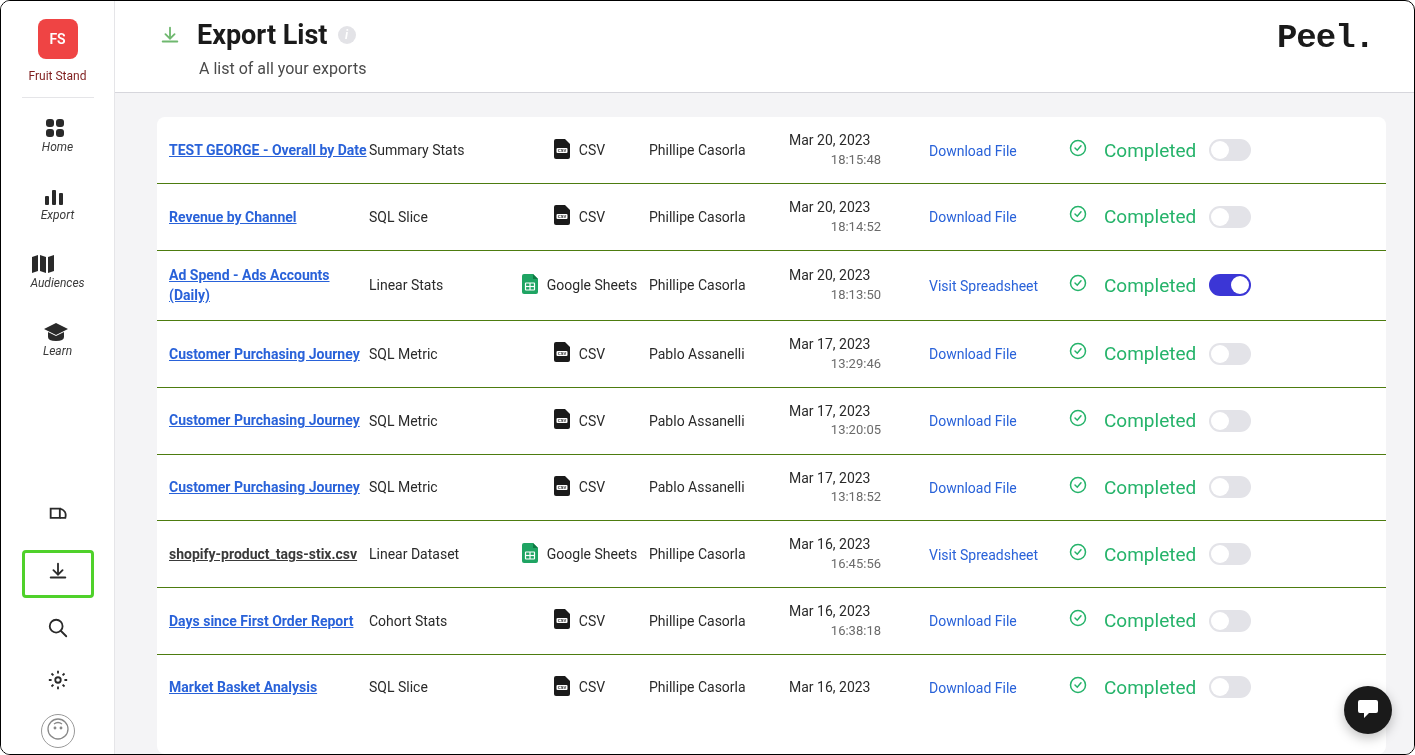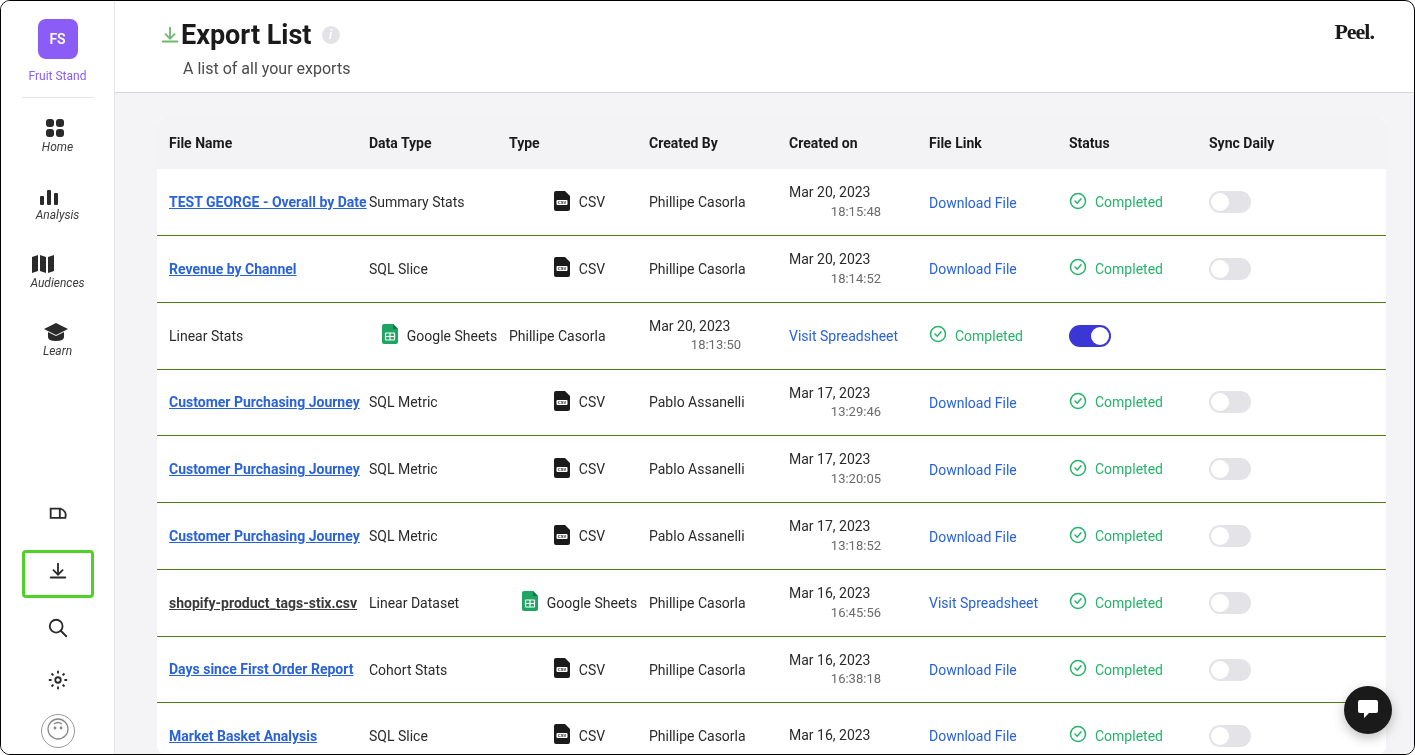--- a/index.html
+++ b/index.html
@@ -21,27 +21,27 @@
       border-right: 1px solid #e5e5e8;
       display: flex;
       flex-direction: column;
       align-items: center;
       padding-top: 18px;
       background: #fff;
       flex-shrink: 0;
     }
     .org-badge {
       width: 40px; height: 40px;
-      background: #8b5cf6;
+      background: #ef4444;
       border-radius: 8px;
       display: flex; align-items: center; justify-content: center;
       color: #fff; font-weight: 600; font-size: 14px;
       margin-bottom: 10px;
     }
-    .org-name { font-size: 12px; color: #8b5cf6; margin-bottom: 14px; }
+    .org-name { font-size: 12px; color: #7f1d1d; margin-bottom: 14px; }
     .sidebar hr { width: 72px; border: none; border-top: 1px solid #e5e5e8; margin-bottom: 18px; }
     .nav-item {
       display: flex; flex-direction: column; align-items: flex-start;
       gap: 0; margin-bottom: 30px; cursor: pointer;
       color: #3a3a3a; font-size: 12px; font-style: italic;
     }
     .nav-icon { width: 26px; height: 24px; display:flex; align-items:center; justify-content:center; }
     .sidebar-lower {
       margin-top: auto;
       width: 100%;
@@ -62,31 +62,31 @@
       width: 34px; height: 34px; border:1px solid #999; border-radius:50%;
       display:flex; align-items:center; justify-content:center;
     }
     
     .main { flex:1; display:flex; flex-direction:column; min-width:0; }
     .header {
       display:flex; align-items:flex-start; justify-content:space-between;
       padding: 18px 40px 14px 44px;
       border-bottom: 1px solid #d6d6dc;
     }
-    .header-left { display:flex; align-items:flex-start; }
+    .header-left { display:flex; align-items:flex-start; gap:16px; }
     .header-download-icon { margin-top:6px; }
     .title-row { display:flex; align-items:center; gap:10px; }
     .page-title { font-size: 27px; font-weight: 700; color:#1a1a1a; }
     .info-badge {
       width:18px; height:18px; border-radius:50%; background:#e3e3e7;
       display:flex; align-items:center; justify-content:center;
       color:#fff; font-size:12px; font-weight:700; font-style:italic;
     }
     .page-subtitle { font-size:16px; color:#4a4a4a; margin-top:8px; margin-left:2px; }
-    .brand { font-family: Liberation Serif, serif; font-size:22px; font-weight:700; letter-spacing:-1px; }
+    .brand { font-family: Liberation Mono, monospace; font-size:34px; font-weight:700; letter-spacing:-1px; }
     
     .content { background:#f4f4f6; flex:1; padding: 24px 28px 0 42px; overflow:hidden; }
     .card { background:#fff; border-radius:8px; height: 100%; overflow:hidden; position:relative; }
     .thead {
       background:#f3f3f5;
       display:grid;
       grid-template-columns: 200px 140px 140px 140px 140px 140px 140px 120px;
       padding: 18px 0 18px 12px;
       border-top-left-radius:8px; border-top-right-radius:8px;
     }
@@ -101,21 +101,21 @@
       min-height: 66px;
     }
     .row:first-child { border-top: none; }
     .filelink { color:#2962d9; text-decoration: underline; font-size:14px; line-height:1.4; cursor:pointer;font-weight:bold; }
     .filelink.muted { color:#3a3a3a; }
     .cell { font-size:14px; color:#2a2a2a; }
     .type-cell { display:flex; align-items:center; gap:8px;justify-content:center; }
     .created-cell { line-height:1.4; }
     .created-time { font-size:13px; color:#6a6a6a; display:block; text-align:right; padding-right:48px; }
     .link-action { color:#2962d9; font-size:14px; cursor:pointer; }
-    .status-cell { display:flex; align-items:center; gap:8px; color:#25b36a; font-size:14px; }
+    .status-cell { display:flex; align-items:center; gap:17px; color:#25b36a; font-size:19px; }
     .toggle {
       width:42px; height:22px; border-radius:12px; background:#e3e3e8; position:relative; cursor:pointer;
     }
     .toggle::after {
       content:""; position:absolute; width:18px; height:18px; background:#fff; border-radius:50%;
       top:2px; left:2px; transition: left .15s;
     }
     .toggle.on { background:#3b36d6; }
     .toggle.on::after { left:22px; }
     
@@ -151,21 +151,21 @@
     <div class="nav-item">
       <span class="nav-icon">
         <svg width="24" height="24" viewBox="0 0 24 24">
             <g fill="#2a2a2a">
               <rect x="3" y="12" width="4" height="9" rx="1"></rect>
               <rect x="10" y="6" width="4" height="15" rx="1"></rect>
               <rect x="17" y="9" width="4" height="12" rx="1"></rect>
             </g>
           </svg>
       </span>
-      <span>Analysis</span>
+      <span>Export</span>
     </div>
     <div class="nav-item">
       <span class="nav-icon">
         <svg width="26" height="24" viewBox="0 0 26 24">
             <g fill="#2a2a2a">
               <path d="M2 5 L8 3 L8 19 L2 21 Z"></path>
               <path d="M10 3 L16 5 L16 21 L10 19 Z"></path>
               <path d="M18 5 L24 3 L24 19 L18 21 Z"></path>
             </g>
           </svg>
@@ -247,30 +247,20 @@
             <span class="info-badge">i</span>
           </div>
           <div class="page-subtitle">A list of all your exports</div>
         </div>
       </div>
       <div class="brand">Peel.</div>
     </div>
 
     <div class="content">
       <div class="card">
-        <div class="thead">
-          <div class="th">File Name</div>
-          <div class="th">Data Type</div>
-          <div class="th">Type</div>
-          <div class="th">Created By</div>
-          <div class="th">Created on</div>
-          <div class="th">File Link</div>
-          <div class="th">Status</div>
-          <div class="th">Sync Daily</div>
-        </div>
         <div class="tbody" id="tbody">
             <div class="row">
               <div><a class="filelink">TEST GEORGE - Overall by Date</a></div>
               <div class="cell">Summary Stats</div>
               <div class="type-cell cell">
                 <span><svg width="18" height="20" viewBox="0 0 18 20">
                     <path fill="#1a1a1a" d="M3 0 H12 L17 5 V18 Q17 20 15 20 H3 Q1 20 1 18 V2 Q1 0 3 0 Z"></path>
                     <rect x="3.5" y="9" width="11" height="5" rx="1" fill="#fff"></rect>
                     <text x="9" y="13" font-size="4.2" font-family="Arial" fill="#1a1a1a" text-anchor="middle" font-weight="700">CSV</text>
                   </svg></span>
@@ -309,20 +299,21 @@
                     <circle cx="12" cy="12" r="10"></circle>
                     <path d="M8 12 L11 15 L16 9"></path>
                   </svg></span>
                 <span>Completed</span>
               </div>
               <div>
                 <div class="toggle"></div>
               </div>
             </div>
             <div class="row">
+              <div><a class="filelink">Ad Spend - Ads Accounts (Daily)</a></div>
               <div class="cell">Linear Stats</div>
               <div class="type-cell cell">
                 <span><svg width="18" height="20" viewBox="0 0 18 20">
                     <path fill="#1fa463" d="M3 0 H12 L17 5 V18 Q17 20 15 20 H3 Q1 20 1 18 V2 Q1 0 3 0 Z"></path>
                     <path fill="#0d7a43" d="M12 0 L17 5 H12 Z"></path>
                     <rect x="4.5" y="9" width="9" height="7" rx="0.5" fill="none" stroke="#fff" stroke-width="1.2"></rect>
                     <line x1="4.5" y1="12.5" x2="13.5" y2="12.5" stroke="#fff" stroke-width="1.2"></line>
                     <line x1="9" y1="9" x2="9" y2="16" stroke="#fff" stroke-width="1.2"></line>
                   </svg></span>
                 <span>Google Sheets</span>

